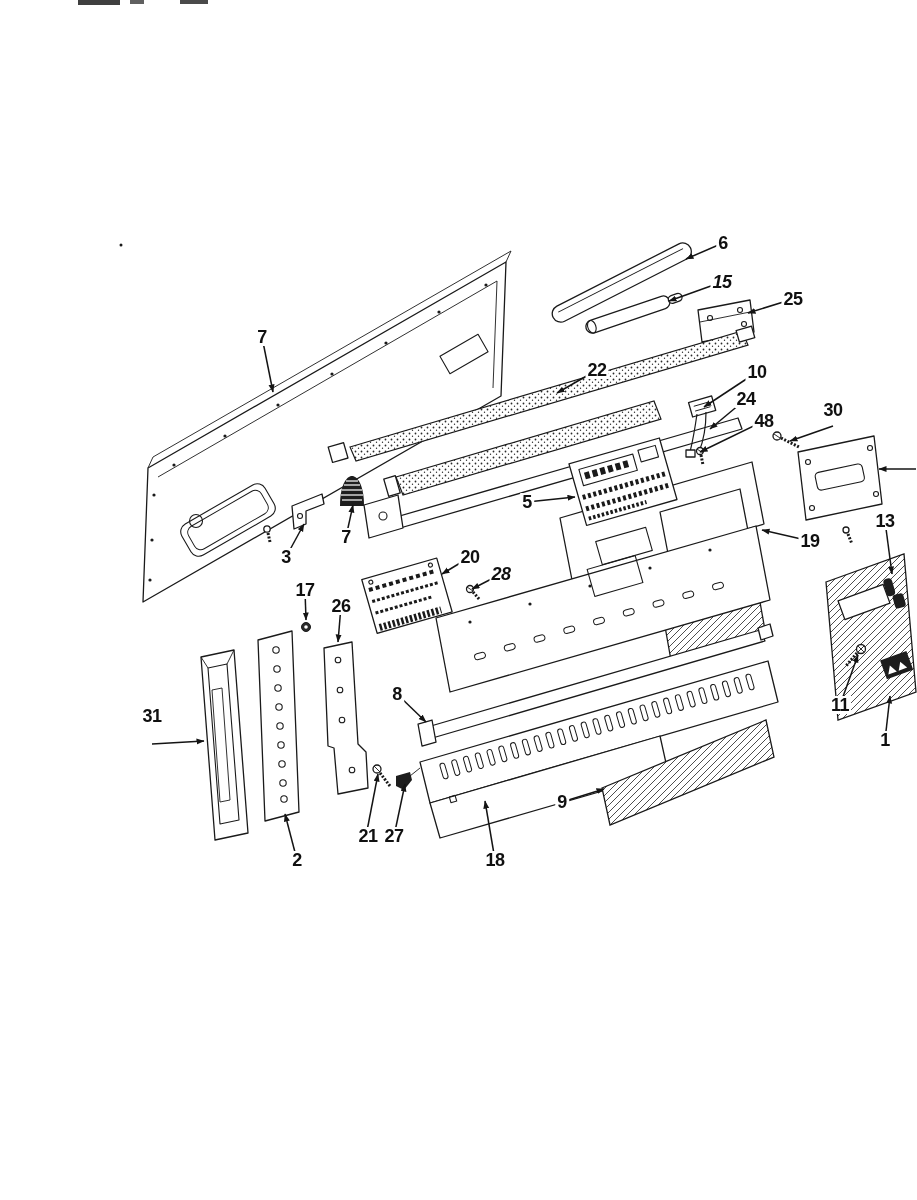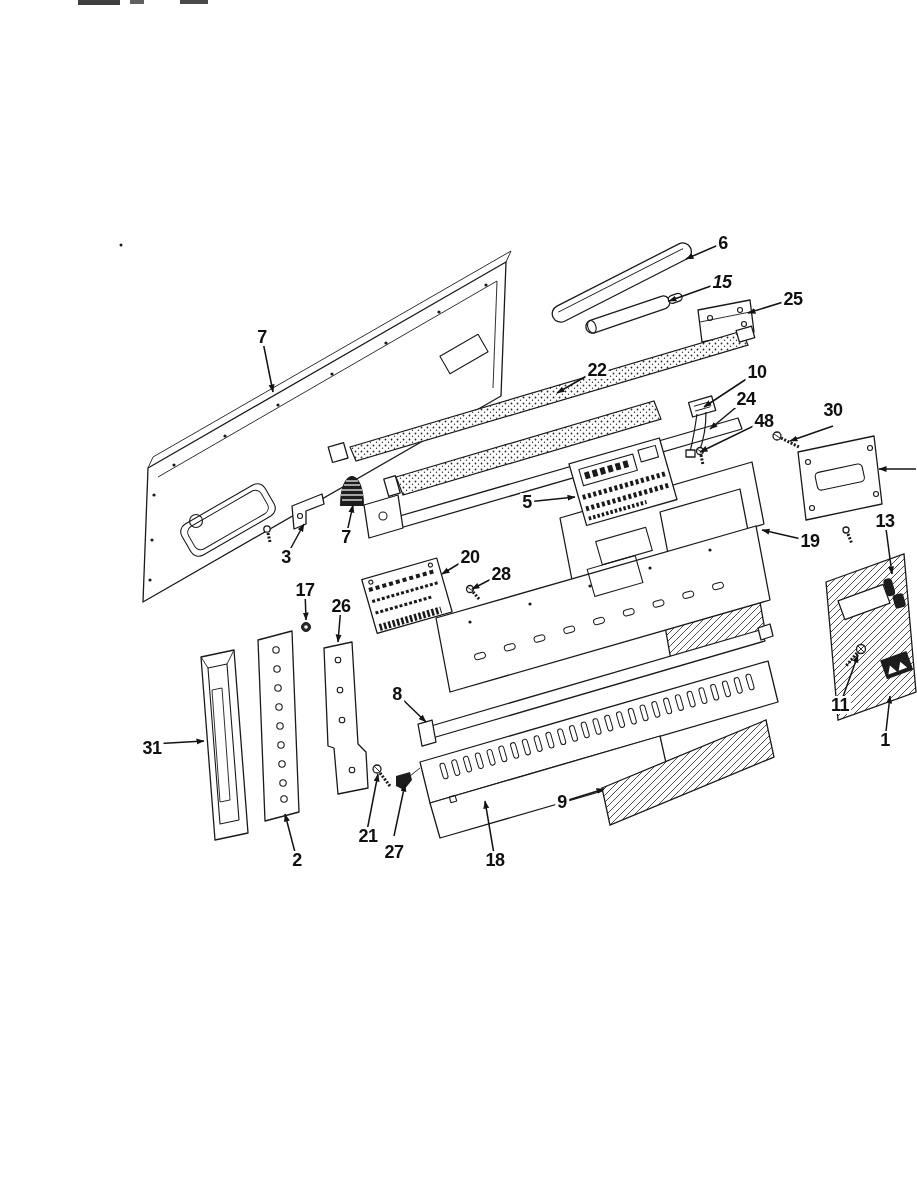--- a/index.html
+++ b/index.html
@@ -400,27 +400,27 @@
       <div class="callout" style="left: 757px; top: 372px;">10</div>
       <div class="callout" style="left: 746px; top: 399px;">24</div>
       <div class="callout" style="left: 764px; top: 421px;">48</div>
       <div class="callout" style="left: 833px; top: 410px;">30</div>
       <div class="callout" style="left: 527px; top: 502px;">5</div>
       <div class="callout" style="left: 810px; top: 541px; text-align: right;">19</div>
       <div class="callout" style="left: 885px; top: 521px;">13</div>
       <div class="callout" style="left: 286px; top: 557px;">3</div>
       <div class="callout" style="left: 346px; top: 537px;">7</div>
       <div class="callout" style="left: 470px; top: 557px;">20</div>
-      <div class="callout" style="left: 501px; top: 574px;">28</div>
+      <div class="callout" style="left: 501px; top: 574px; font-style: italic;">28</div>
       <div class="callout" style="left: 305px; top: 590px;">17</div>
       <div class="callout" style="left: 341px; top: 606px;">26</div>
       <div class="callout" style="left: 397px; top: 694px;">8</div>
       <div class="callout" style="left: 840px; top: 705px;">11</div>
       <div class="callout" style="left: 885px; top: 740px;">1</div>
-      <div class="callout" style="left: 152px; top: 748px; text-align: right;">31</div>
+      <div class="callout" style="left: 152px; top: 716px; text-align: right;">31</div>
       <div class="callout" style="left: 297px; top: 860px;">2</div>
       <div class="callout" style="left: 368px; top: 836px;">21</div>
-      <div class="callout" style="left: 394px; top: 836px; margin-top: 16px;">27</div>
+      <div class="callout" style="left: 394px; top: 836px;">27</div>
       <div class="callout" style="left: 495px; top: 860px; text-align: right;">18</div>
       <div class="callout" style="left: 562px; top: 802px;">9</div>
     </div>
 
 </div>
 
 </body></html>

